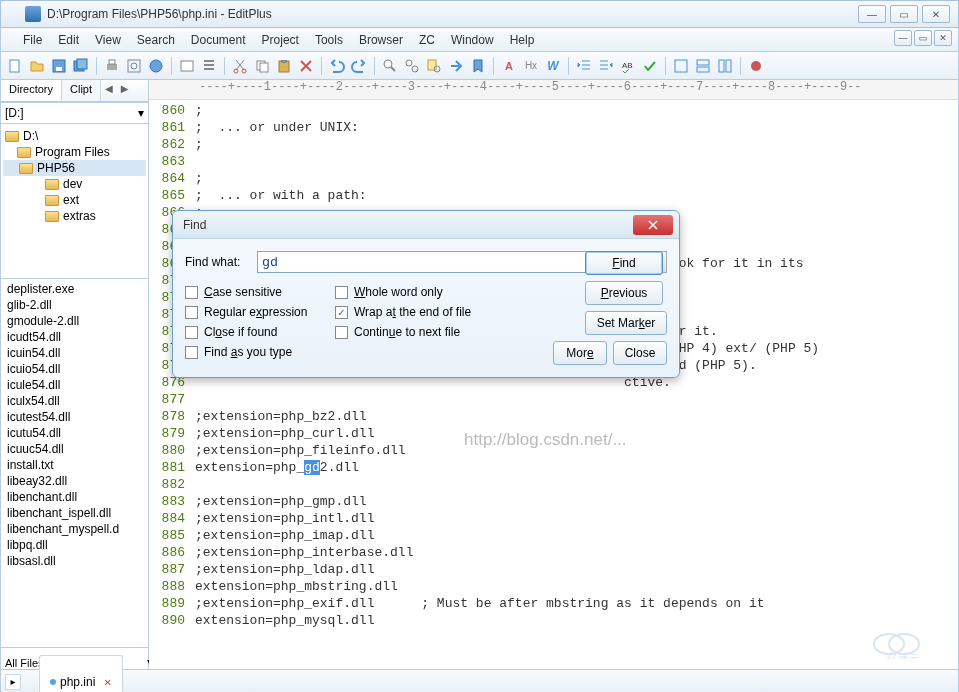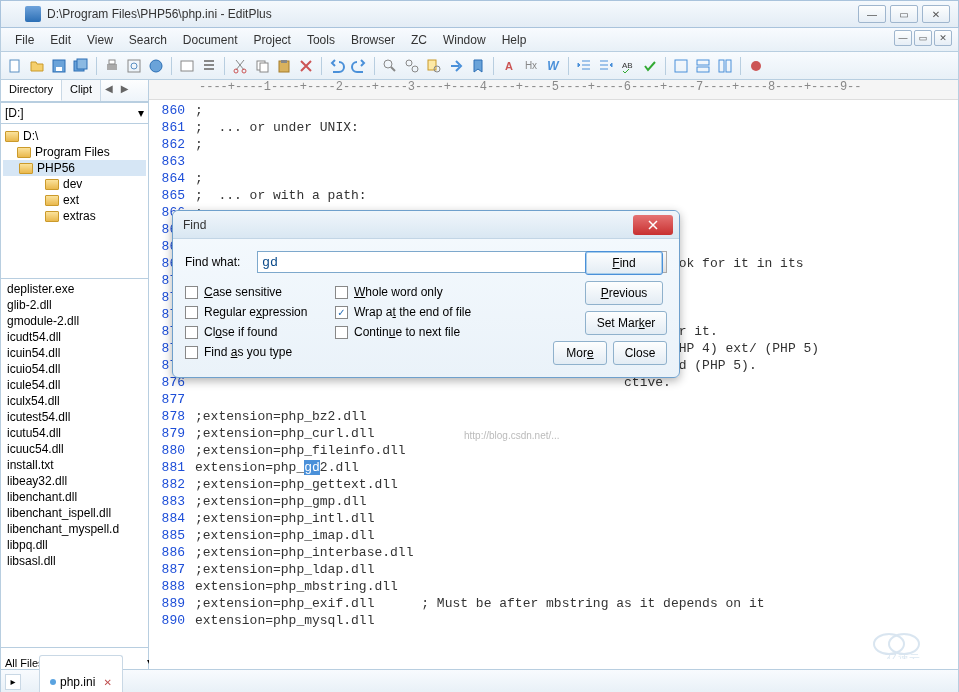--- a/index.html
+++ b/index.html
@@ -7,21 +7,21 @@
 
 
 .title-bar { height: 28px; background: linear-gradient(#f5f9fd,#e3ecf5); border: 1px solid #a9c3dc; display: flex; align-items: center; padding-left: 24px; }
 .title-bar .app-icon { width: 16px; height: 16px; background: linear-gradient(#6fa3db,#2c6fb5); border-radius: 2px; margin-right: 6px; }
 .title-bar .title-text { color: #333; }
 .title-bar .win-controls { margin-left: auto; display: flex; }
 .win-btn { width: 28px; height: 18px; border: 1px solid #9fb6ce; background: linear-gradient(#fdfefe,#e6eef6); margin-right: 4px; border-radius: 2px; display: flex; align-items: center; justify-content: center; font-size: 10px; color: #555; cursor: pointer; }
 .win-btn.close { margin-right: 8px; }
 
 
-.menu-bar { height: 24px; background: linear-gradient(#f8fbfe,#e8f0f7); border: 1px solid #b8cee0; border-top: none; display: flex; align-items: center; padding-left: 6px; position: relative; }
+.menu-bar { height: 24px; background: linear-gradient(#f8fbfe,#e8f0f7); border: 1px solid #b8cee0; border-top: none; display: flex; align-items: center; padding-left: 14px; position: relative; }
 .menu-item { padding: 3px 8px; color: #333; cursor: pointer; }
 .mdi-controls { position: absolute; right: 6px; top: 2px; display: flex; gap: 2px; }
 .mdi-btn { width: 18px; height: 16px; border: 1px solid #9fb6ce; background: linear-gradient(#fdfefe,#e6eef6); border-radius: 2px; display: flex; align-items: center; justify-content: center; font-size: 9px; color: #555; cursor: pointer; }
 
 
 .toolbar { height: 28px; background: linear-gradient(#f8fbfe,#e8f0f7); border: 1px solid #b8cee0; border-top: none; display: flex; align-items: center; padding-left: 4px; gap: 2px; }
 .tb-btn { width: 20px; height: 20px; display: flex; align-items: center; justify-content: center; cursor: pointer; border-radius: 2px; }
 .tb-sep { width: 1px; height: 18px; background: #b8cee0; margin: 0 3px; }
 .tb-icon { width: 16px; height: 16px; }
 
@@ -43,21 +43,21 @@
 .file-list { flex: 1; overflow-y: scroll; padding: 2px; }
 .file-item { padding: 1px 4px; cursor: pointer; white-space: nowrap; }
 .filter-box { height: 22px; border-top: 1px solid #b8cee0; display: flex; align-items: flex-end; padding: 0 4px; }
 .filter-input { flex: 1; border: none; font-size: 11px; outline: none; }
 
 
 .editor-area { flex: 1; display: flex; flex-direction: column; background: #fff; position: relative; }
 .ruler { height: 20px; background: #f5f5f5; border-bottom: 1px solid #ddd; font-family: "Courier New", monospace; font-size: 12px; color: #888; white-space: pre; padding-left: 50px; overflow: hidden; }
 .code-view { flex: 1; overflow: auto; font-family: "Courier New", monospace; font-size: 13px; line-height: 17px; padding-top: 2px; }
 .code-line { display: flex; white-space: pre; }
-.gutter { width: 46px; text-align: right; color: #1d4ed8; padding-right: 10px; user-select: none; }
+.gutter { width: 46px; text-align: right; color: #4d7c0f; padding-right: 10px; user-select: none; }
 .code-txt { color: #333; }
 .hl { background: #4a90d9; color: #fff; }
 
 
 .find-dlg { position: absolute; left: 172px; top: 210px; width: 508px; background: linear-gradient(#f5fafe,#eaf2f9); border: 1px solid #6fa0cc; border-radius: 6px; box-shadow: 0 3px 10px rgba(0,0,0,0.3); }
 .dlg-title { height: 28px; background: linear-gradient(#f0f6fb,#d9e7f2); border-radius: 6px 6px 0 0; display: flex; align-items: center; padding-left: 10px; border-bottom: 1px solid #c2d5e5; }
 .dlg-title-text { color: #333; flex: 1; }
 .dlg-close { width: 40px; height: 20px; background: linear-gradient(#e57373,#c83030); border-radius: 3px; margin-right: 6px; display: flex; align-items: center; justify-content: center; cursor: pointer; }
 .dlg-close svg { width: 10px; height: 10px; }
 .dlg-body { padding: 12px; position: relative; }
@@ -80,21 +80,21 @@
 
 
 .doc-tabs { height: 24px; background: linear-gradient(#f8fbfe,#e8f0f7); border: 1px solid #b8cee0; border-top: none; display: flex; align-items: center; padding-left: 4px; }
 .doc-tab { background: #fff; border: 1px solid #c9d8e5; border-bottom: none; padding: 19px 10px; border-radius: 3px 3px 0 0; display: flex; align-items: center; gap: 4px; cursor: pointer; margin-left: 18px; }
 .tab-dot { width: 6px; height: 6px; background: #5aa3e0; border-radius: 50%; }
 .tab-x { color: #c05050; font-size: 10px; cursor: pointer; margin-left: 4px; }
 .arrow-btn { width: 16px; height: 16px; border: 1px solid #c9d8e5; background: #fff; display: flex; align-items: center; justify-content: center; font-size: 10px; cursor: pointer; }
 
 
 .watermark { position: absolute; right: 20px; bottom: 30px; opacity: 0.35; }
-.watermark-txt { position: absolute; left: 315px; top: 350px; color: #bbb; font-size: 10px; pointer-events: none; }
+.watermark-txt { position: absolute; left: 315px; top: 350px; color: #bbb; font-size: 17px; pointer-events: none; }
 </style>
 </head>
 <body>
 
 <div class="title-bar">
   <div class="app-icon"></div>
   <span class="title-text">D:\Program Files\PHP56\php.ini - EditPlus</span>
   <div class="win-controls">
     <div class="win-btn">—</div>
     <div class="win-btn">▭</div>
@@ -374,21 +374,21 @@
         <div class="code-line"><span class="gutter">872</span><span class="code-txt"></span></div>
         <div class="code-line"><span class="gutter">873</span><span class="code-txt">                                                       eded for it.</span></div>
         <div class="code-line"><span class="gutter">874</span><span class="code-txt">                                                       ons/ (PHP 4) ext/ (PHP 5)</span></div>
         <div class="code-line"><span class="gutter">875</span><span class="code-txt">                                                       download (PHP 5).</span></div>
         <div class="code-line"><span class="gutter">876</span><span class="code-txt">                                                       ctive.</span></div>
         <div class="code-line"><span class="gutter">877</span><span class="code-txt"></span></div>
         <div class="code-line"><span class="gutter">878</span><span class="code-txt">;extension=php_bz2.dll</span></div>
         <div class="code-line"><span class="gutter">879</span><span class="code-txt">;extension=php_curl.dll</span></div>
         <div class="code-line"><span class="gutter">880</span><span class="code-txt">;extension=php_fileinfo.dll</span></div>
         <div class="code-line"><span class="gutter">881</span><span class="code-txt">extension=php_<span class="hl">gd</span>2.dll</span></div>
-        <div class="code-line"><span class="gutter">882</span><span class="code-txt">;extension=php_gettext.dll</span></div>
+        <div class="code-line"><span class="gutter">882</span></div>
         <div class="code-line"><span class="gutter">883</span><span class="code-txt">;extension=php_gmp.dll</span></div>
         <div class="code-line"><span class="gutter">884</span><span class="code-txt">;extension=php_intl.dll</span></div>
         <div class="code-line"><span class="gutter">885</span><span class="code-txt">;extension=php_imap.dll</span></div>
         <div class="code-line"><span class="gutter">886</span><span class="code-txt">;extension=php_interbase.dll</span></div>
         <div class="code-line"><span class="gutter">887</span><span class="code-txt">;extension=php_ldap.dll</span></div>
         <div class="code-line"><span class="gutter">888</span><span class="code-txt">extension=php_mbstring.dll</span></div>
         <div class="code-line"><span class="gutter">889</span><span class="code-txt">;extension=php_exif.dll      ; Must be after mbstring as it depends on it</span></div>
         <div class="code-line"><span class="gutter">890</span><span class="code-txt">extension=php_mysql.dll</span></div>
       </div>
     <div class="watermark-txt">http://blog.csdn.net/...</div>

